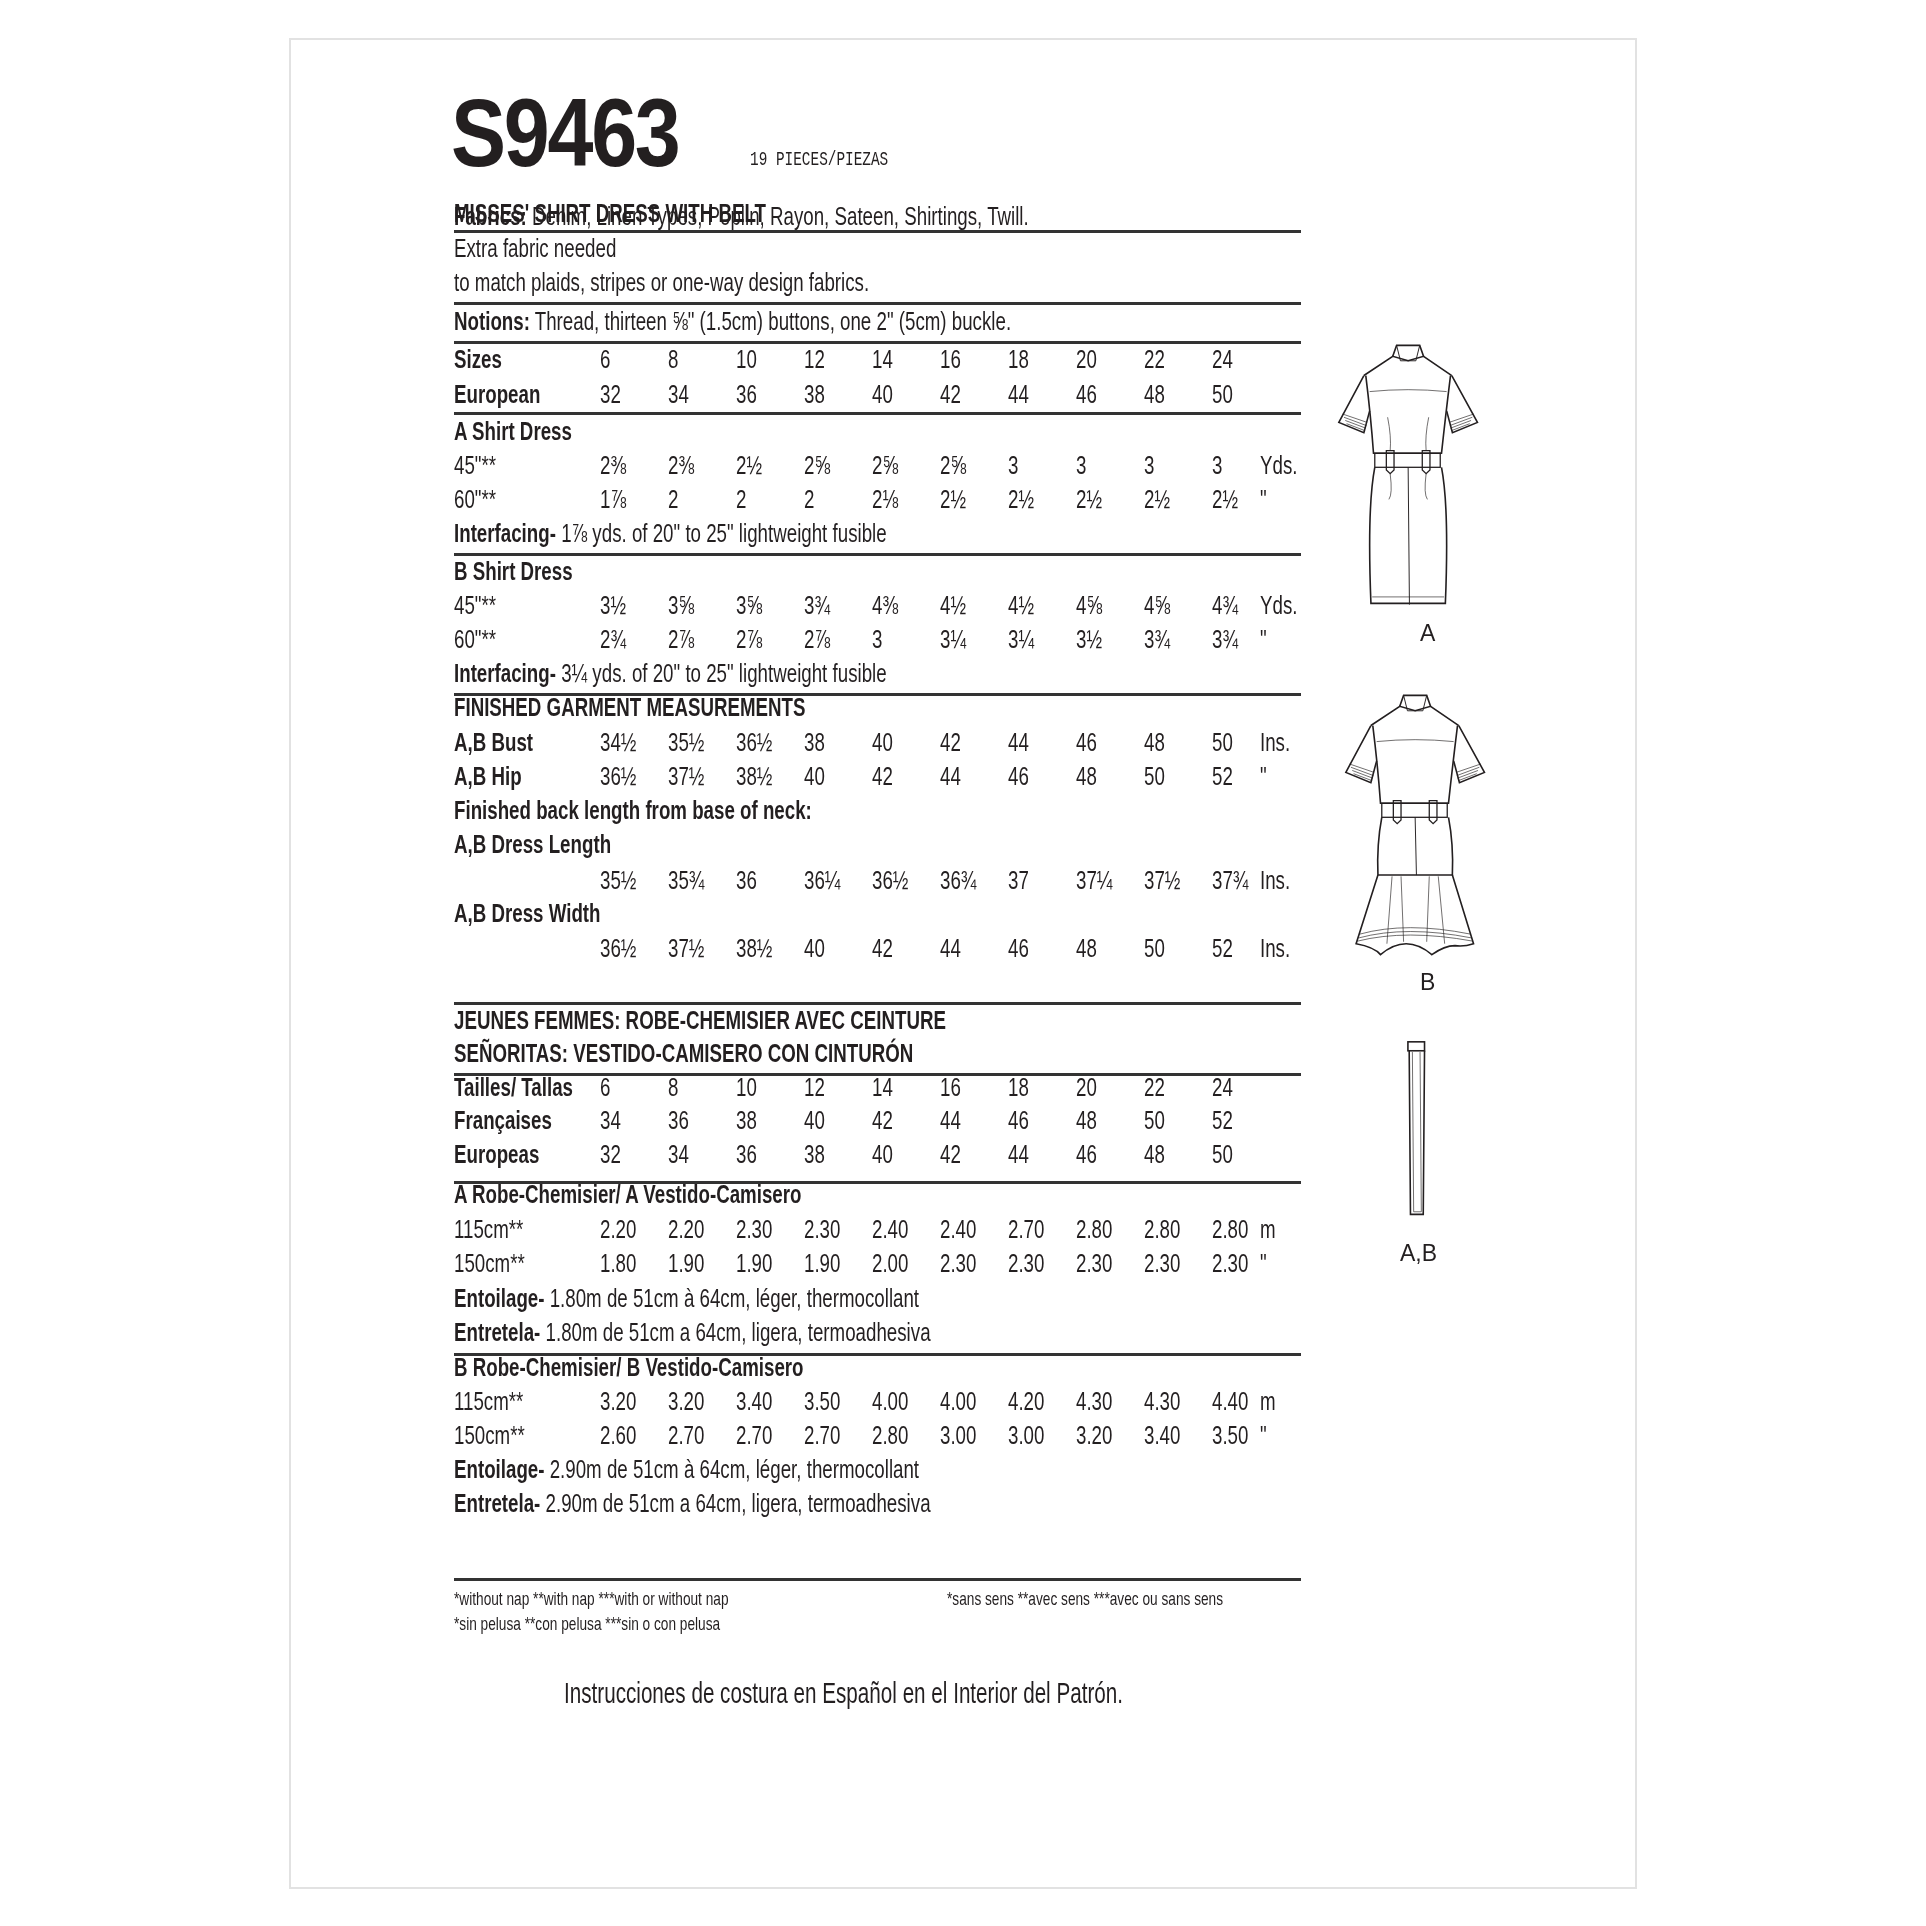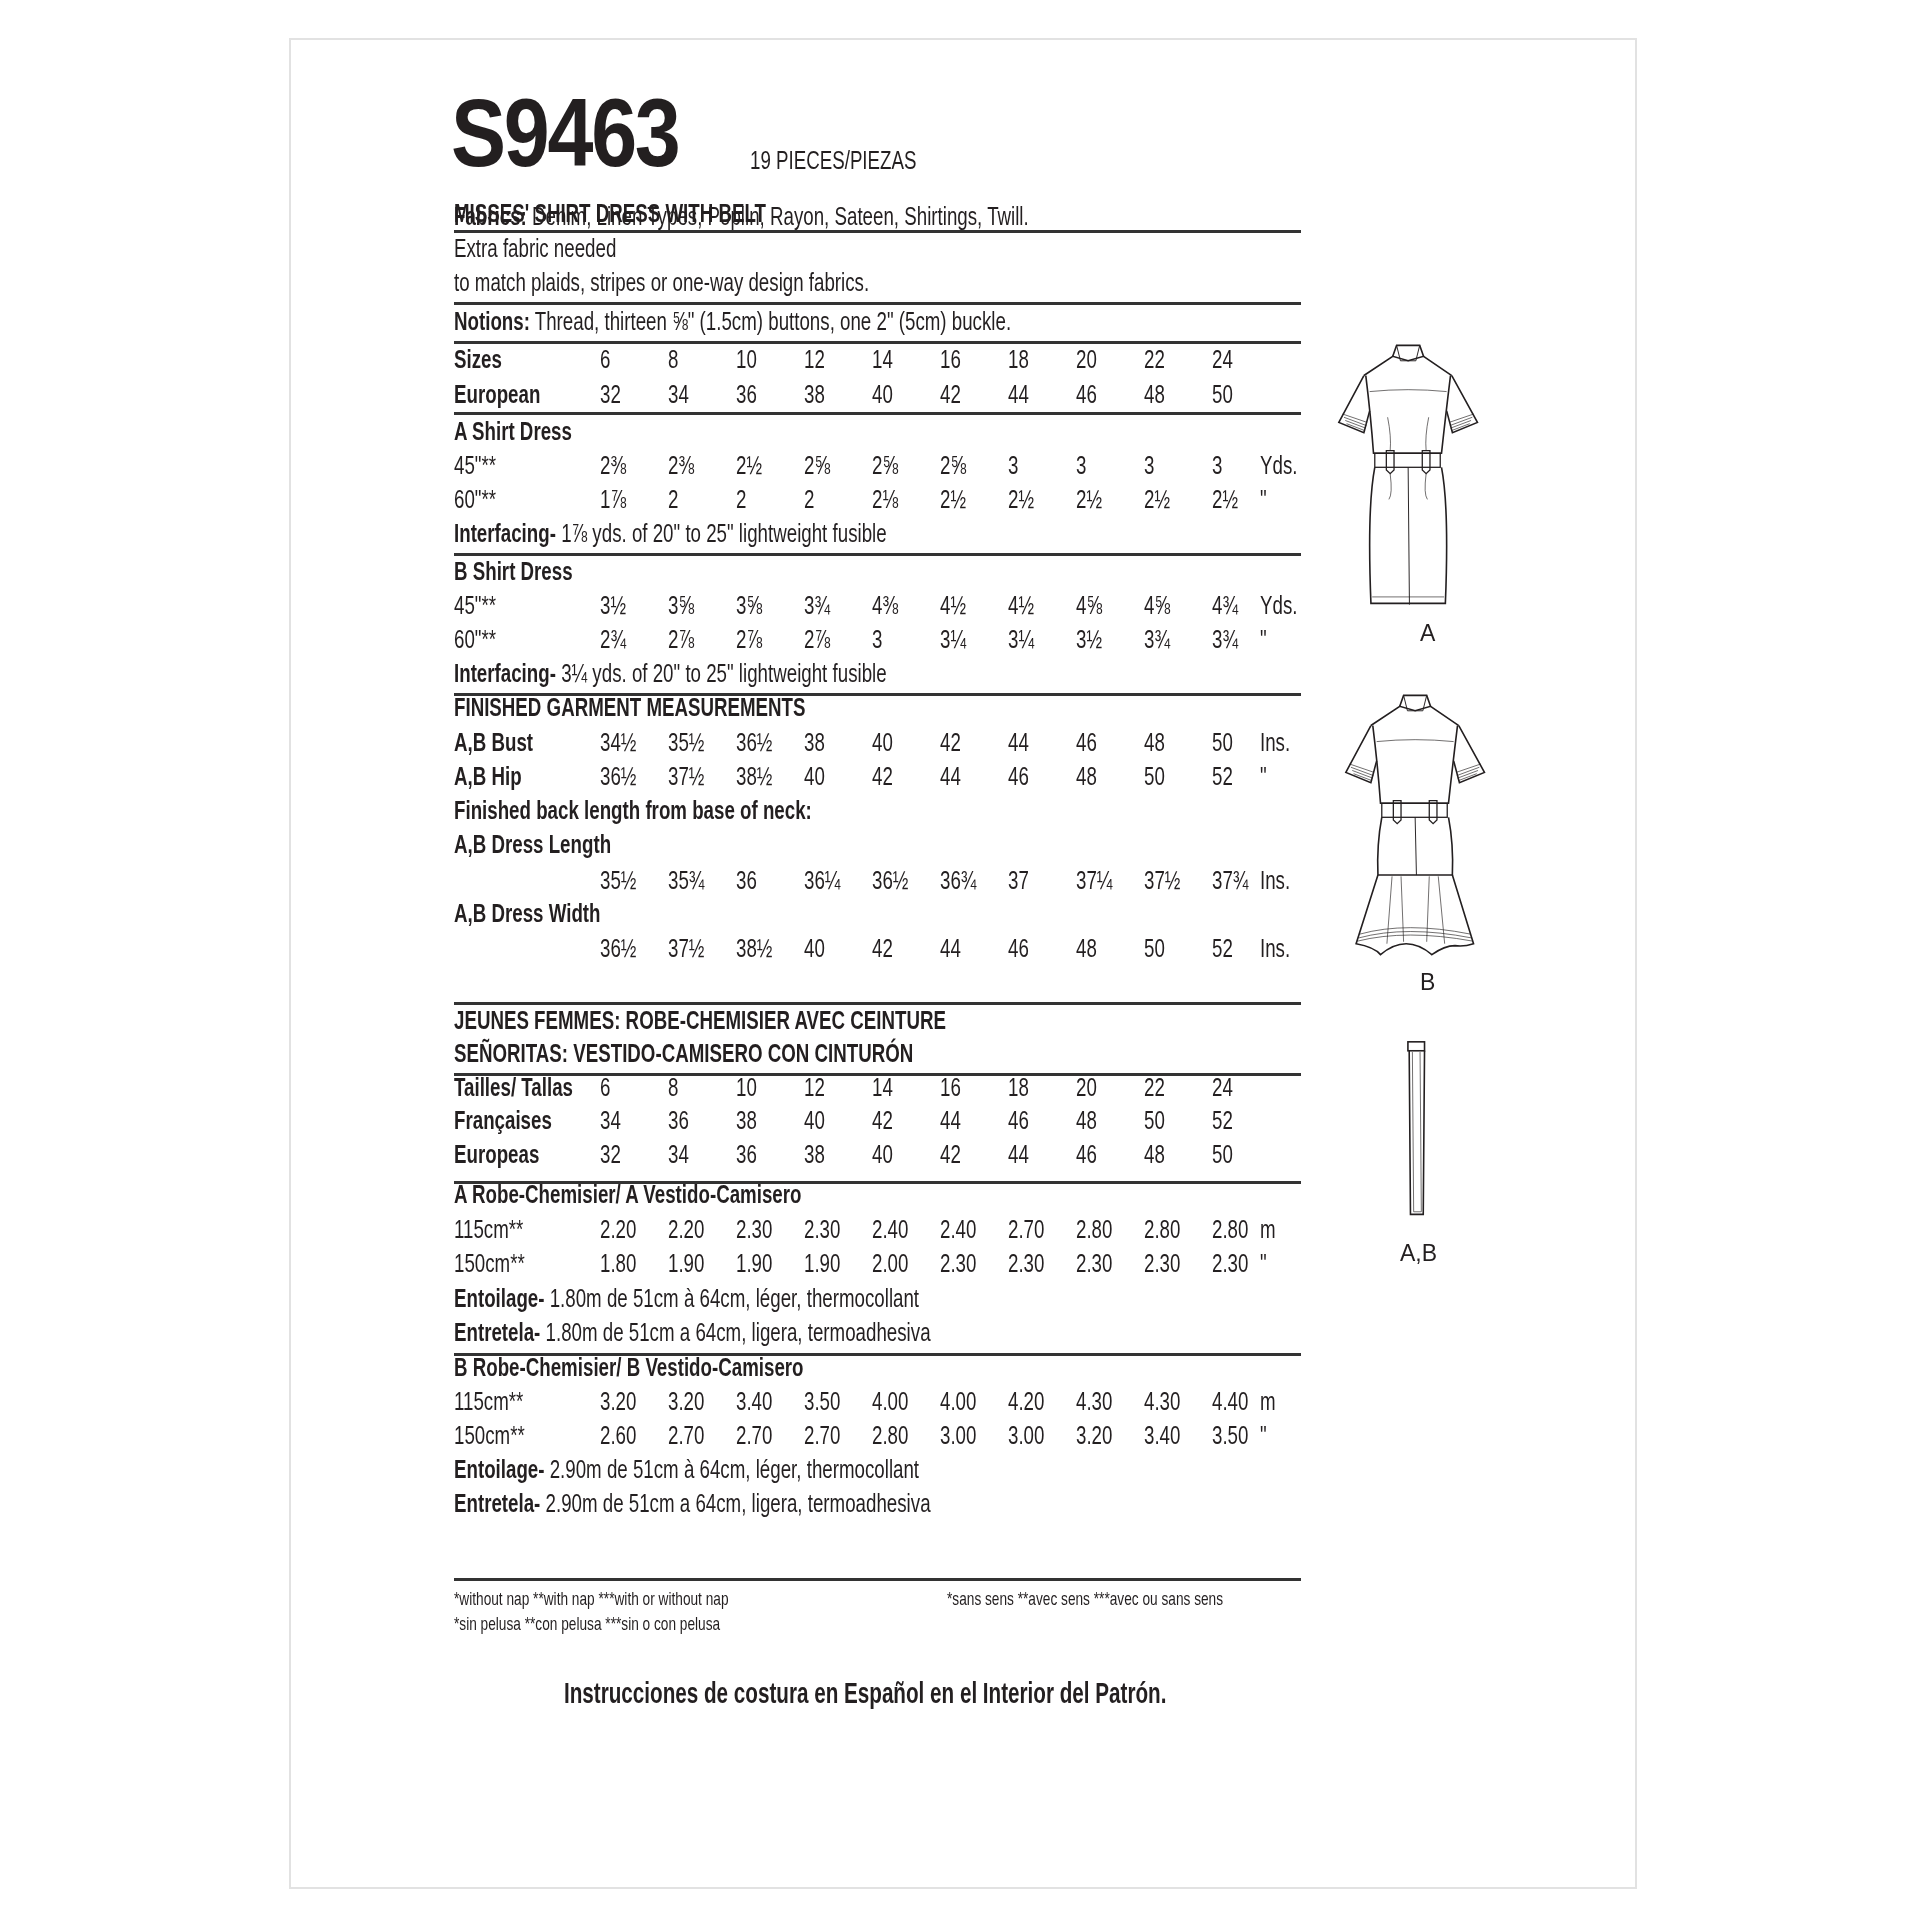--- a/index.html
+++ b/index.html
@@ -1,21 +1,21 @@
 <!DOCTYPE html>
 <html style="font-size:10.3px"><head>
 <meta charset="utf-8">
 <style>
   html,body{margin:0;padding:0;background:#fff;}
   body{width:1926px;height:1926px;position:relative;overflow:hidden;font-family:"Liberation Sans",sans-serif;color:#231f20;}
   .page-border{position:absolute;left:289px;top:38px;width:1344px;height:1847px;border:2.6px solid #e2e2e2;}
   .abs{position:absolute;white-space:nowrap;}
   .cond{display:inline-block;transform-origin:0 100%;transform:scaleX(0.72);}
   .title{left:451px;top:85px;font-size:96px;font-weight:bold;letter-spacing:-2.6px;line-height:96px;}
-  .pieces{left:750px;top:146px;font-size:26px;line-height:28px;}
+  .pieces{left:750px;top:146px;font-size:20px;line-height:28px;font-family:Liberation Mono, monospace;}
   .rule{position:absolute;left:454px;width:847px;height:2.6px;background:#333;}
   .row{position:absolute;left:454px;height:32px;width:854px;font-size:26px;line-height:32px;}
   .row .lbl{position:absolute;left:0;bottom:0;}
   .row .c{position:absolute;bottom:0;}
   .b{font-weight:bold;text-decoration:underline;}
   .hdr{font-size:26px;font-weight:bold;}
   .note{font-size:19px;line-height:23px;}
   .drawing{position:absolute;}
   .dlabel{position:absolute;font-size:23px;font-weight:normal;font-family:"Liberation Sans",sans-serif;}
 </style>
@@ -332,21 +332,21 @@
     <div class="row" style="top: 1487px;">
       <span class="lbl"><span class="cond"><b>Entretela-</b> 2.90m de 51cm a 64cm, ligera, termoadhesiva</span></span>
     </div>
   </div>
 
 <div class="rule" style="top:1578px"></div>
 <div class="abs note" style="left:454px;top:1587px"><span class="cond" id="fn-en">*without nap    **with nap    ***with or without nap</span></div>
 <div class="abs note" style="left:947px;top:1587px"><span class="cond" id="fn-fr">*sans sens    **avec sens    ***avec ou sans sens</span></div>
 <div class="abs note" style="left:454px;top:1612px"><span class="cond" id="fn-es">*sin pelusa    **con pelusa    ***sin o con pelusa</span></div>
 
-<div class="abs" style="left:564px;top:1676px;font-size:29.5px;font-weight:bold;line-height:33px"><span class="cond" style="transform:scaleX(0.70)">Instrucciones de costura en Español en el Interior del Patrón.</span></div>
+<div class="abs" style="left:564px;top:1676px;font-size:29.5px;font-weight:normal;line-height:33px"><span class="cond" style="transform:scaleX(0.70)">Instrucciones de costura en Español en el Interior del Patrón.</span></div>
 
 <svg class="drawing" style="left:1335px;top:340px" width="154" height="270" viewBox="0 0 240 420" fill="none" stroke="#231f20">
   <path d="M90 25 L96 8 L132 8 L138 25" stroke-width="2.5"></path>
   <path d="M96 8 L102 32 L126 32 L132 8" stroke-width="1.5"></path>
   <path d="M45 55 L90 25 L114 32 L138 25 L182 55" stroke-width="2.5"></path>
   <path d="M45 55 L6 128 L45 144 L54 110" stroke-width="2.5"></path>
   <path d="M182 55 L222 128 L183 144 L174 110" stroke-width="2.5"></path>
   <path d="M12 115 L50 128 M14 120 L49 133 M16 125 L48 137 M18 130 L47 141" stroke-width="1"></path>
   <path d="M216 115 L178 128 M214 120 L179 133 M212 125 L180 137 M210 130 L181 141" stroke-width="1"></path>
   <path d="M54 80 Q114 74 174 80" stroke-width="1"></path>

